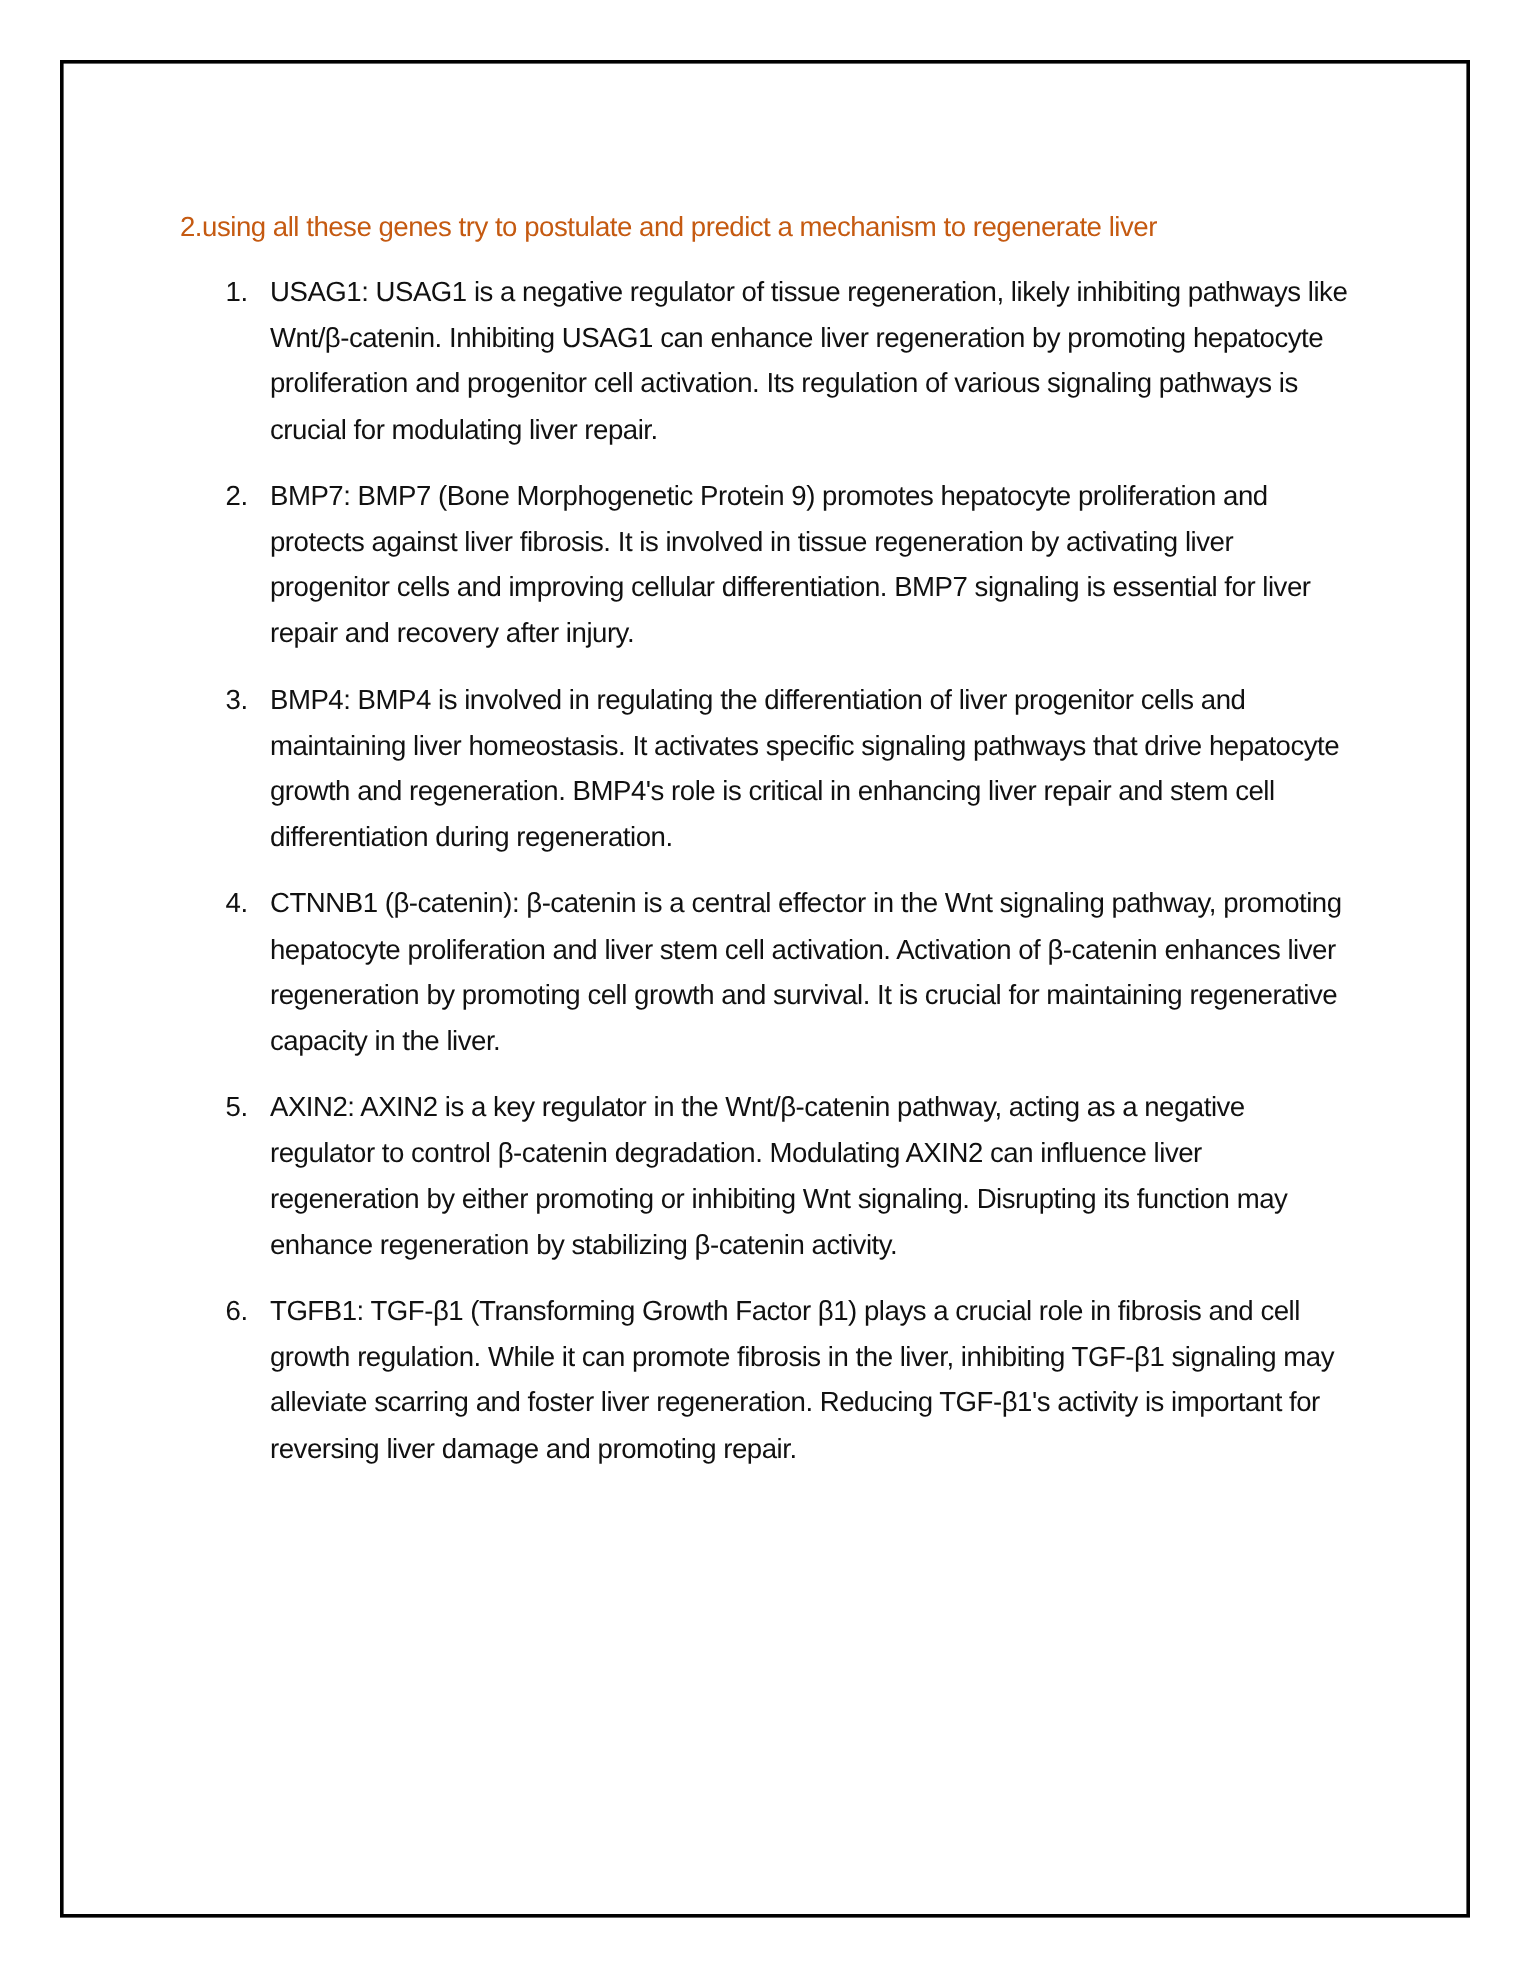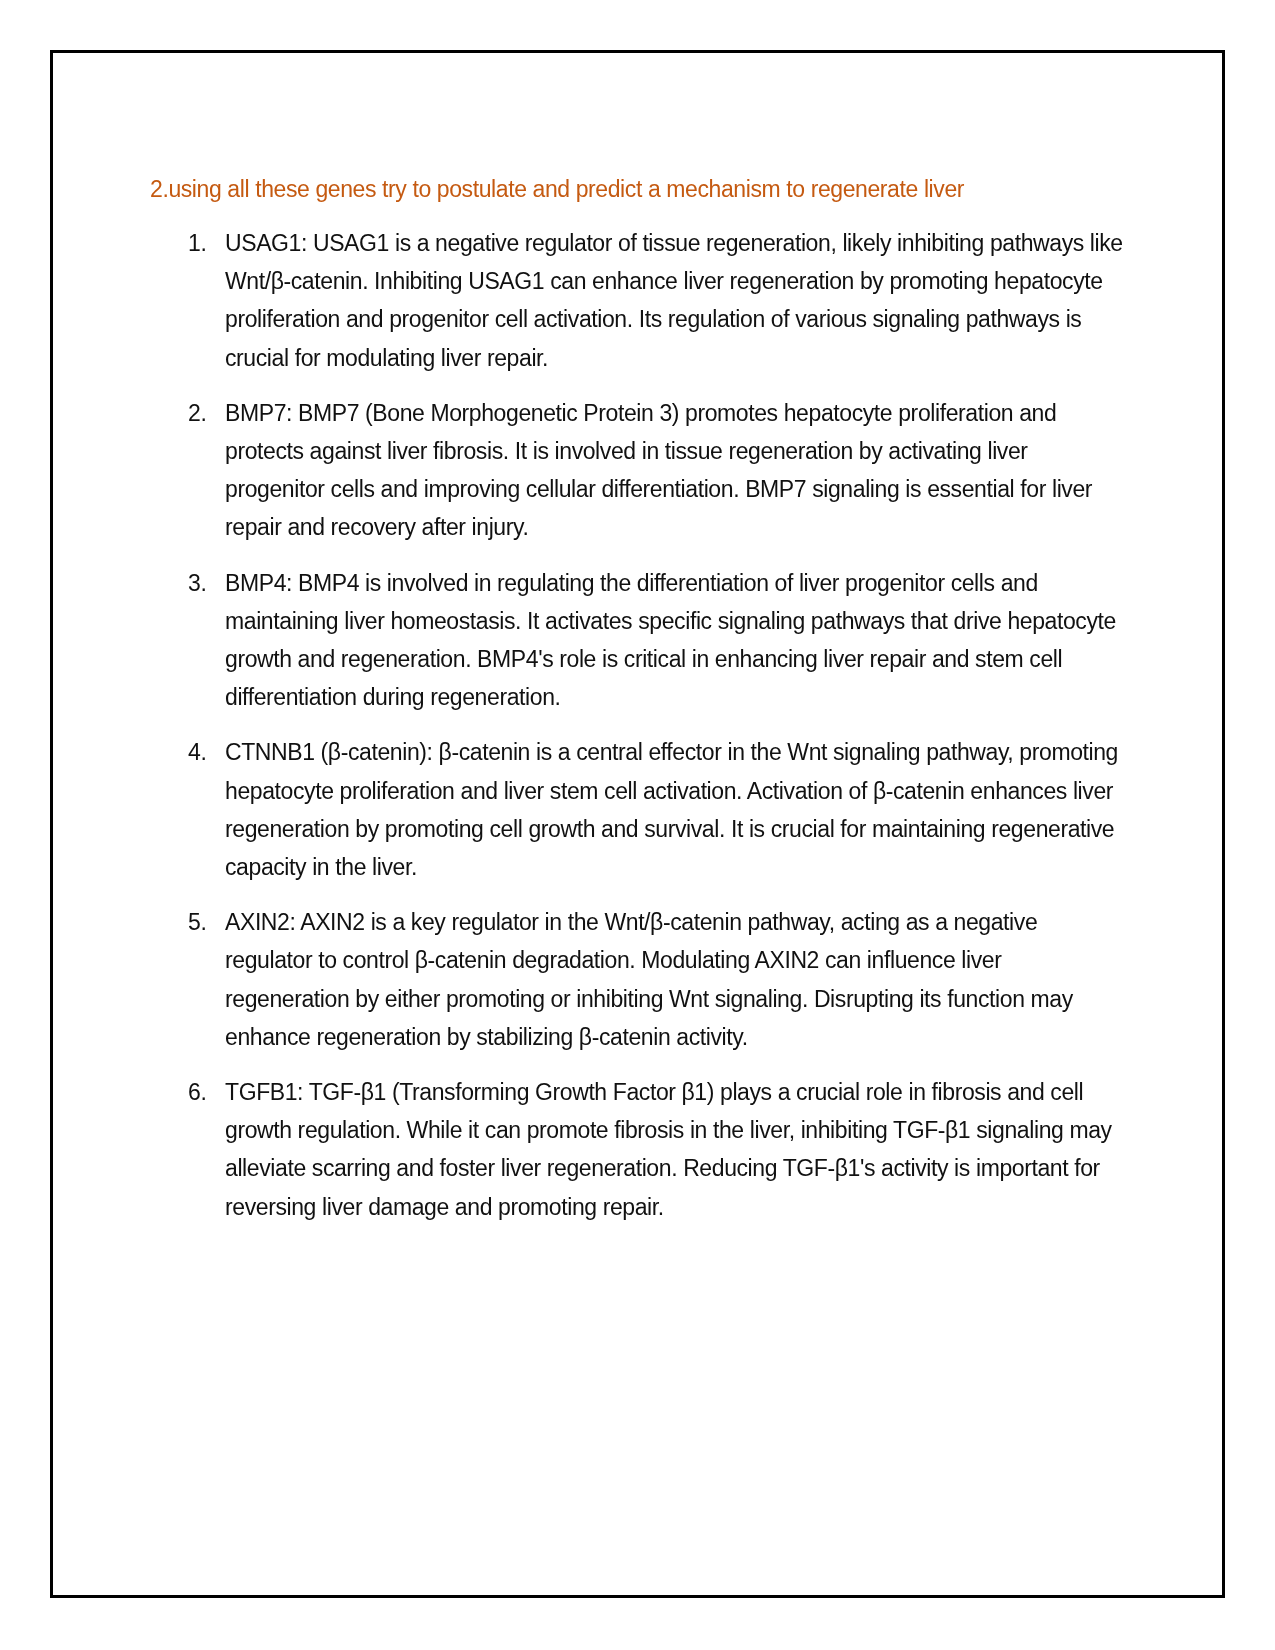--- a/index.html
+++ b/index.html
@@ -50,21 +50,21 @@
 
 <div class="content">
   <p class="heading">2.using all these genes try to postulate and predict a mechanism to regenerate liver</p>
   <ol class="gene-list">
     <li class="gene-item">
       <span class="gene-num">1.</span>
       <span>USAG1: USAG1 is a negative regulator of tissue regeneration, likely inhibiting pathways like Wnt/β-catenin. Inhibiting USAG1 can enhance liver regeneration by promoting hepatocyte proliferation and progenitor cell activation. Its regulation of various signaling pathways is crucial for modulating liver repair.</span>
     </li>
     <li class="gene-item">
       <span class="gene-num">2.</span>
-      <span>BMP7: BMP7 (Bone Morphogenetic Protein 3) promotes hepatocyte proliferation and protects against liver fibrosis. It is involved in tissue regeneration by activating liver progenitor cells and improving cellular differentiation. BMP7 signaling is essential for liver repair and recovery after injury.</span>
+      <span>BMP7: BMP7 (Bone Morphogenetic Protein 9) promotes hepatocyte proliferation and protects against liver fibrosis. It is involved in tissue regeneration by activating liver progenitor cells and improving cellular differentiation. BMP7 signaling is essential for liver repair and recovery after injury.</span>
     </li>
     <li class="gene-item">
       <span class="gene-num">3.</span>
       <span>BMP4: BMP4 is involved in regulating the differentiation of liver progenitor cells and maintaining liver homeostasis. It activates specific signaling pathways that drive hepatocyte growth and regeneration. BMP4's role is critical in enhancing liver repair and stem cell differentiation during regeneration.</span>
     </li>
     <li class="gene-item">
       <span class="gene-num">4.</span>
       <span>CTNNB1 (β-catenin): β-catenin is a central effector in the Wnt signaling pathway, promoting hepatocyte proliferation and liver stem cell activation. Activation of β-catenin enhances liver regeneration by promoting cell growth and survival. It is crucial for maintaining regenerative capacity in the liver.</span>
     </li>
     <li class="gene-item">

